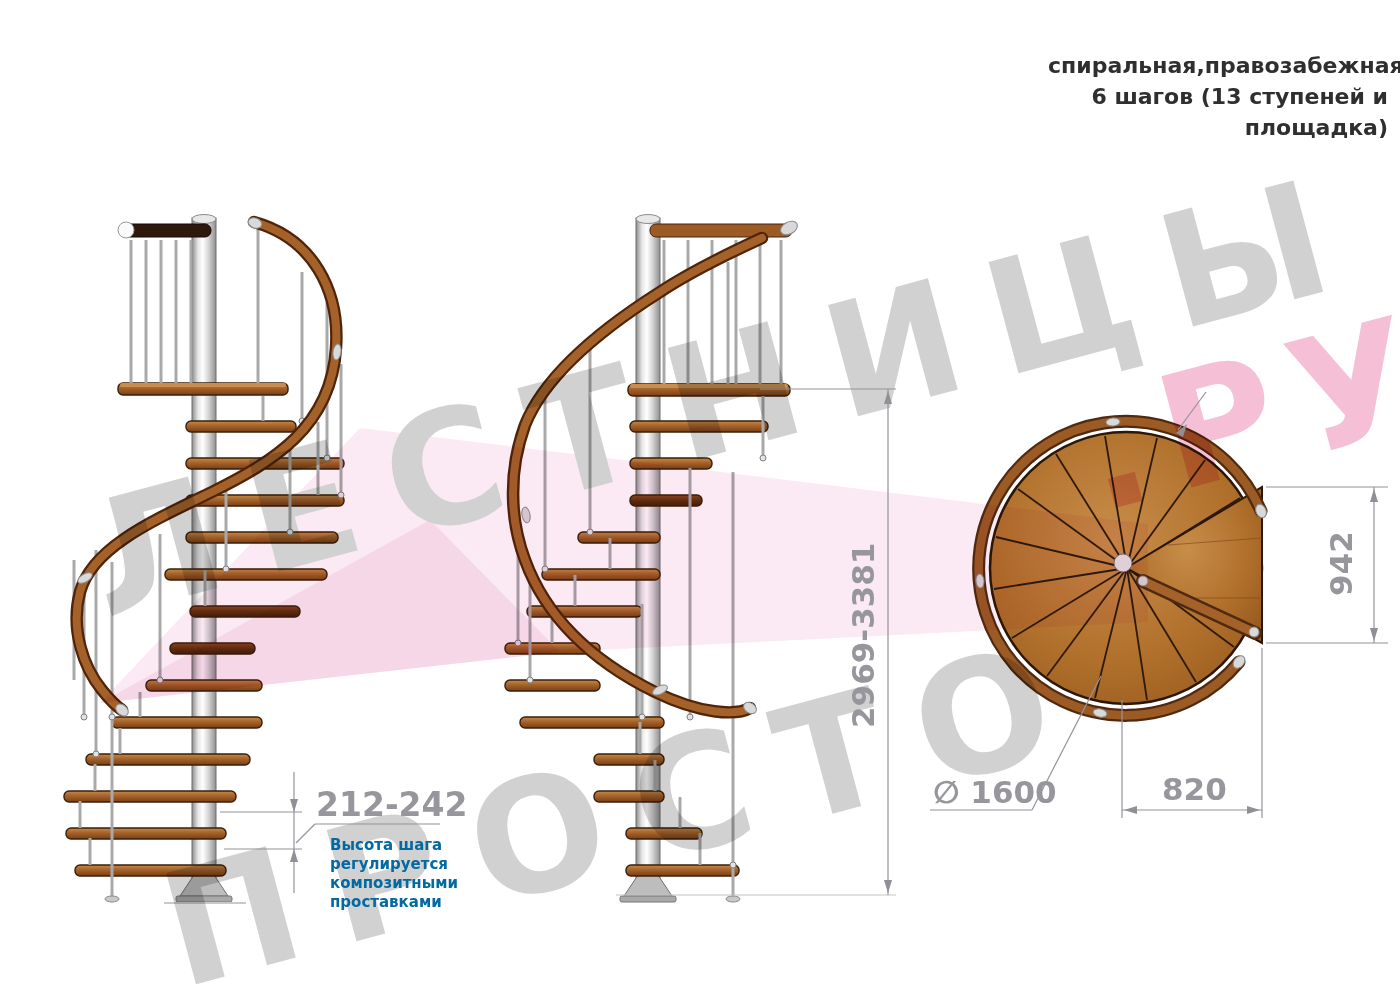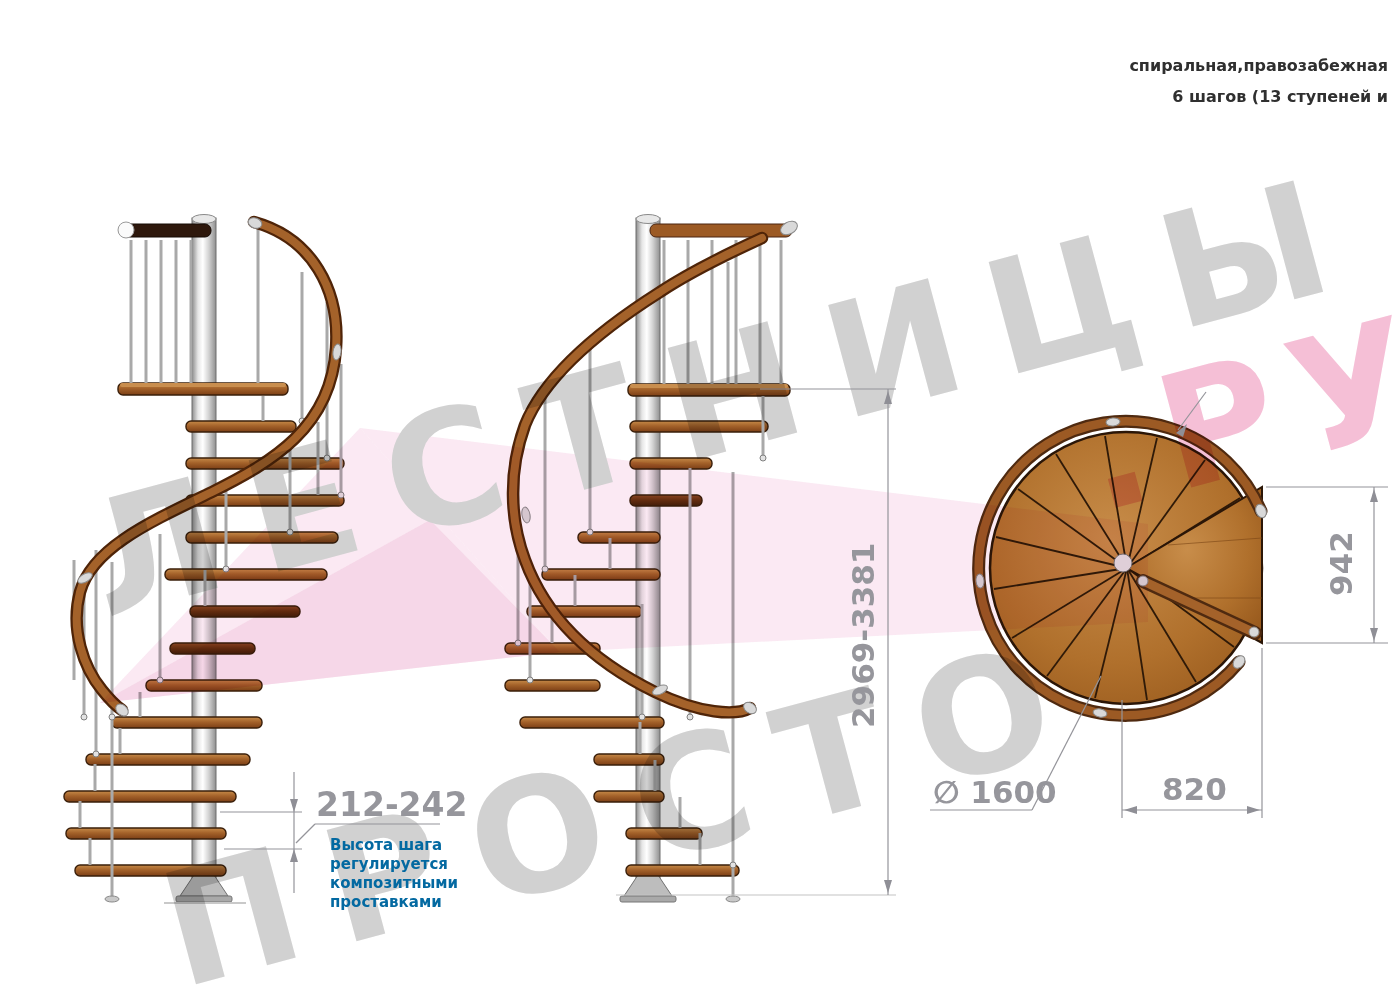--- a/index.html
+++ b/index.html
@@ -1,21 +1,21 @@
 <!DOCTYPE html>
 <html><head>
 <meta charset="utf-8">
 <style>
   html,body{margin:0;padding:0;background:#ffffff;}
   body{font-family:"DejaVu Sans","Liberation Sans",sans-serif;}
   .canvas{position:relative;width:1400px;height:1000px;background:#ffffff;overflow:hidden;}
   .canvas svg{position:absolute;left:0;top:0;}
   .title-block{
     position:absolute; top:50px; right:12px; width:340px;
-    text-align:right; color:#2f2f2f; font-size:16px; line-height:31px; font-weight:600;
+    text-align:right; color:#2f2f2f; font-size:22px; line-height:31px; font-weight:600;
   }
   .step-note{
     position:absolute; left:330px; top:836px; width:130px;
     color:#0369a1; font-size:15px; line-height:19px; font-weight:600;
   }
   .dim-label{font-weight:bold; fill:#96969c;}
   .wm-gray{fill:#cccccc;}
   .wm-pink{fill:#f4b8d2;}
   text{font-family:"DejaVu Sans","Liberation Sans",sans-serif;}
 </style>
@@ -287,16 +287,17 @@
   <text class="dim-label" x="316" y="816" font-size="33">212-242</text>
   <text class="dim-label" transform="translate(874,728) rotate(-90)" font-size="31">2969-3381</text>
   <text class="dim-label" transform="translate(1352,596) rotate(-90)" font-size="31">942</text>
   <text class="dim-label" x="1162" y="800" font-size="31">820</text>
   <text class="dim-label" x="933" y="803" font-size="31">∅ 1600</text>
 </svg>
 
 <div class="title-block">
   <div>спиральная,правозабежная</div>
   <div>6 шагов (13 ступеней и</div>
+  <div>площадка)</div>
 </div>
 
 <div class="step-note">Высота шага регулируется композитными проставками</div>
 </div>
 
 </body></html>

